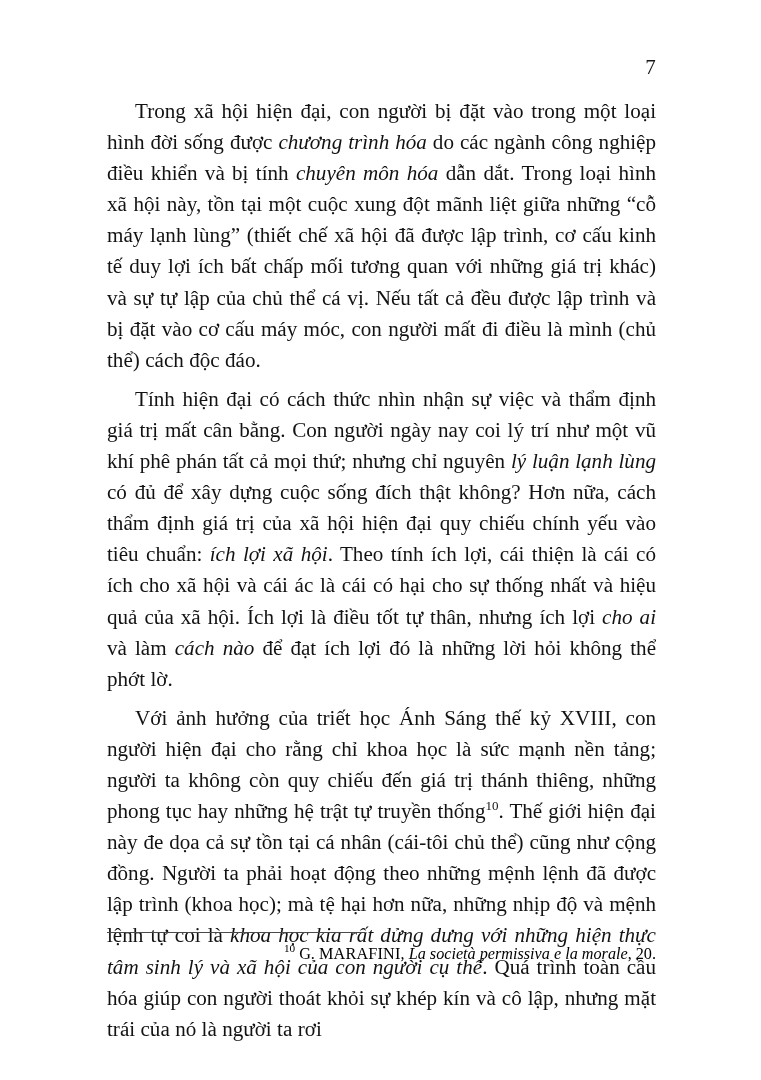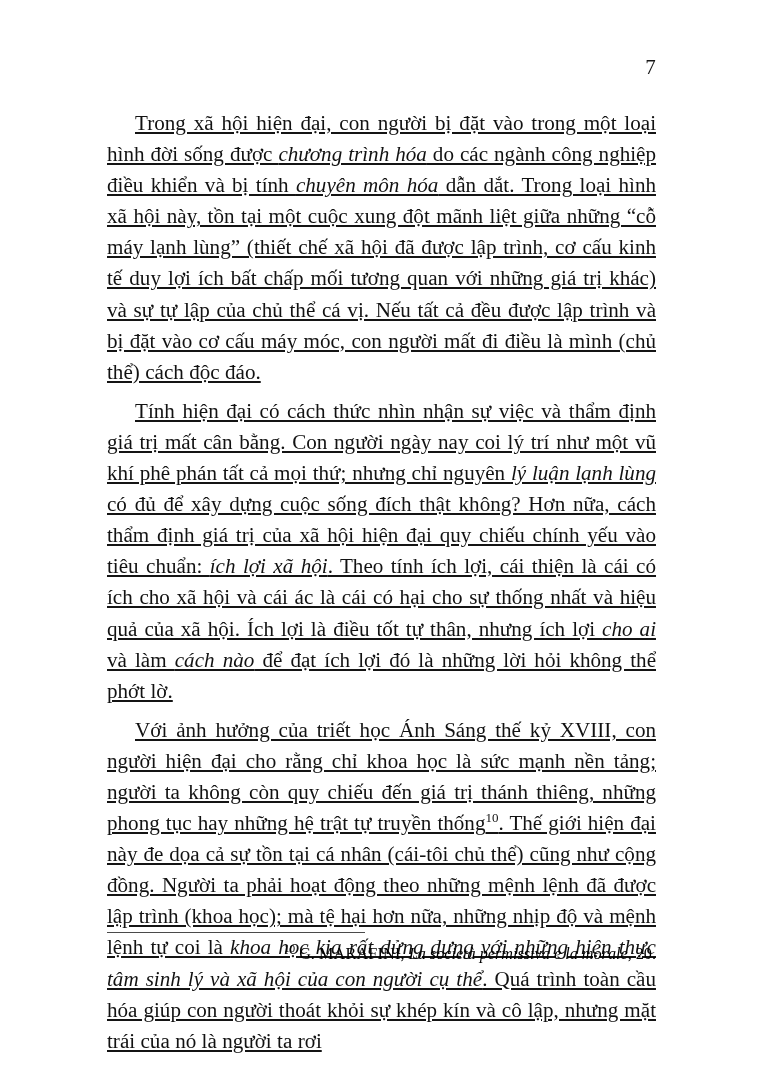--- a/index.html
+++ b/index.html
@@ -33,24 +33,23 @@
     text-align: right;
     font-size: 21px;
     line-height: 1;
     letter-spacing: 0.2px;
     color: #171717;
   }
 
   
   .textblock {
     position: absolute;
-    top: 108px;
+    top: 96px;
     left: 107px;
     width: 549px;
-    text-decoration: underline;
   }
 
   p.para {
     margin: 0;
     font-size: 21.1px;
     line-height: 31.1px;
     text-align: justify;
     text-justify: inter-word;
     text-indent: 28px;
     color: #121212;

